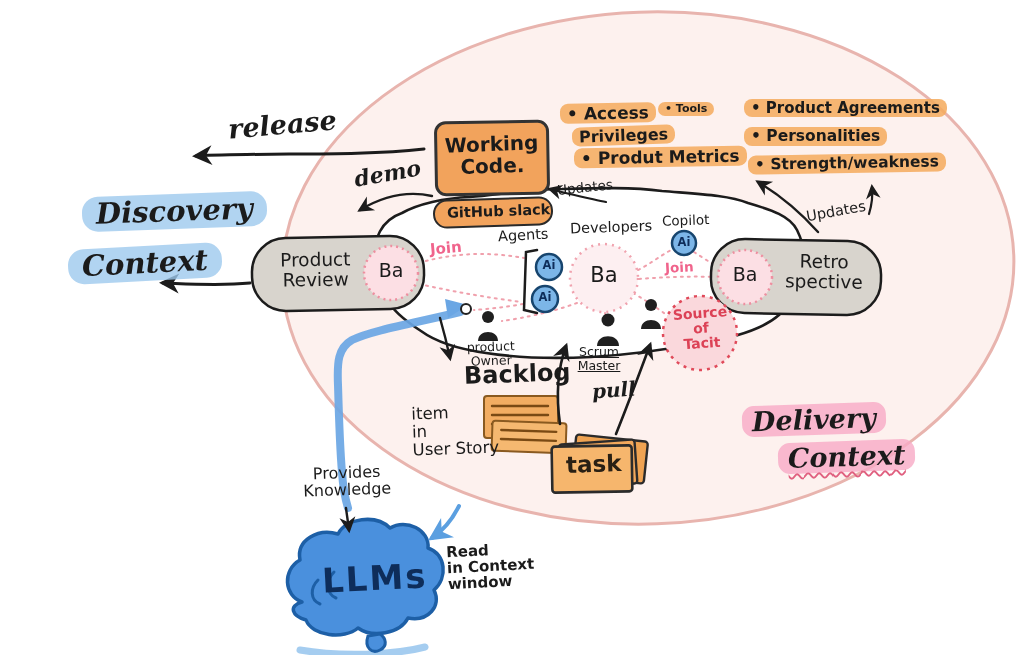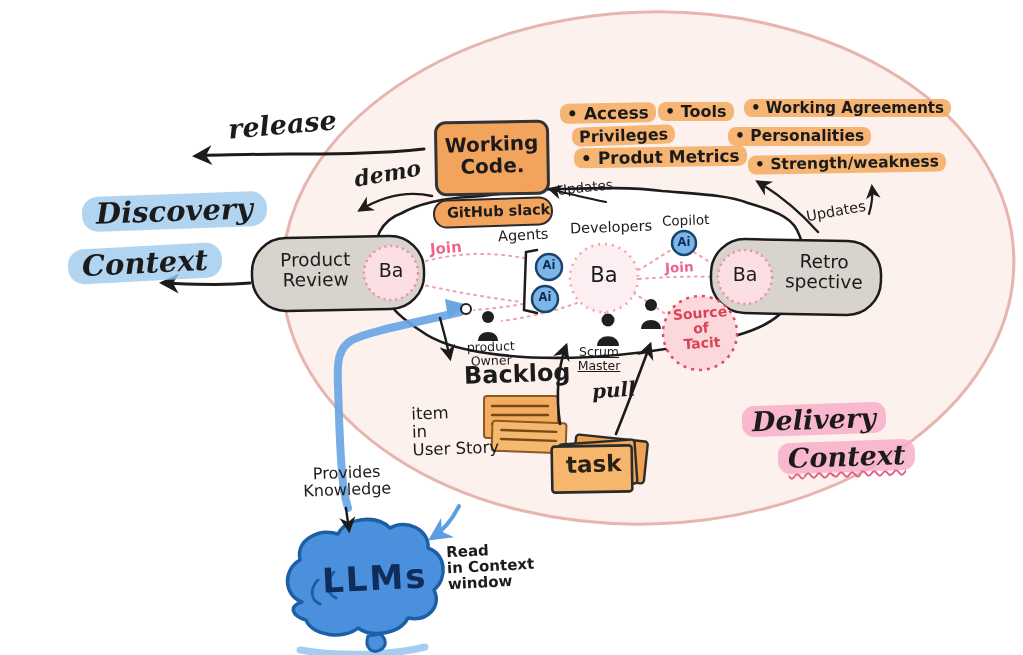--- a/index.html
+++ b/index.html
@@ -139,26 +139,26 @@
   </svg>
 
   <div class="label hand bold" style="left:228px; top:110px; font-size:27px; transform:rotate(-5deg);">release</div>
 
   <div class="label hand bold" style="left:354px; top:162px; font-size:22px; transform:rotate(-10deg);">demo</div>
 
   <div class="label bold c" style="left:444px; top:134px; width:96px; font-size:20px; transform:rotate(-2deg);">Working
 Code.</div>
 
   <div class="label bold hl-o" style="left:560px; top:103px; font-size:17px; transform:rotate(-1deg);">• Access</div>
-  <div class="label bold hl-o" style="left:658px; top:102px; font-size:16px;">• Tools</div>
+  <div class="label bold hl-o" style="left:658px; top:102px; font-size:11px;">• Tools</div>
   <div class="label bold hl-o" style="left:572px; top:126px; font-size:16px; transform:rotate(-2deg);">Privileges</div>
   <div class="label bold hl-o" style="left:574px; top:147px; font-size:17px; transform:rotate(-1deg);">• Produt Metrics</div>
 
-  <div class="label bold hl-o" style="left:744px; top:99px; font-size:15px;">• Working Agreements</div>
-  <div class="label bold hl-o" style="left:728px; top:127px; font-size:15.5px;">• Personalities</div>
+  <div class="label bold hl-o" style="left:744px; top:99px; font-size:15px;">• Product Agreements</div>
+  <div class="label bold hl-o" style="left:744px; top:127px; font-size:15.5px;">• Personalities</div>
   <div class="label bold hl-o" style="left:748px; top:154px; font-size:15.5px; transform:rotate(-1deg);">• Strength/weakness</div>
 
   <div class="label" style="left:557px; top:180px; font-size:13.5px; transform:rotate(-6deg);">Updates</div>
   <div class="label" style="left:806px; top:204px; font-size:14.5px; transform:rotate(-10deg);">Updates</div>
 
   <div class="label bold" style="left:447px; top:204px; font-size:14.5px; transform:rotate(-2deg);">GitHub slack</div>
 
   <div class="label" style="left:498px; top:228px; font-size:14.5px; transform:rotate(-3deg);">Agents</div>
   <div class="label" style="left:570px; top:220px; font-size:14.5px; transform:rotate(-2deg);">Developers</div>
   <div class="label" style="left:662px; top:213px; font-size:13.5px; transform:rotate(-2deg);">Copilot</div>

